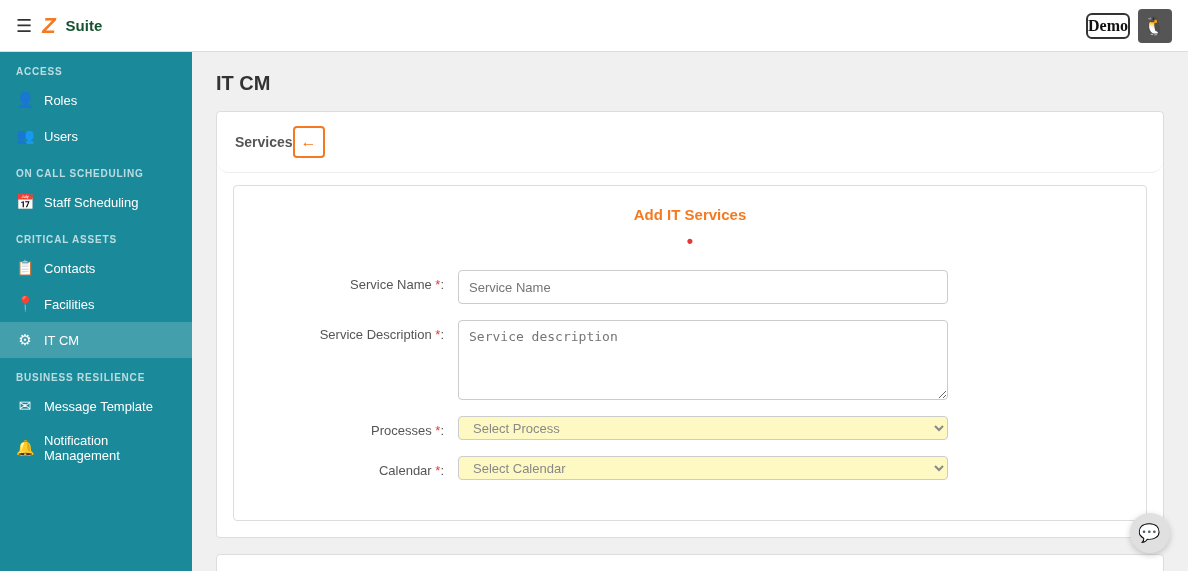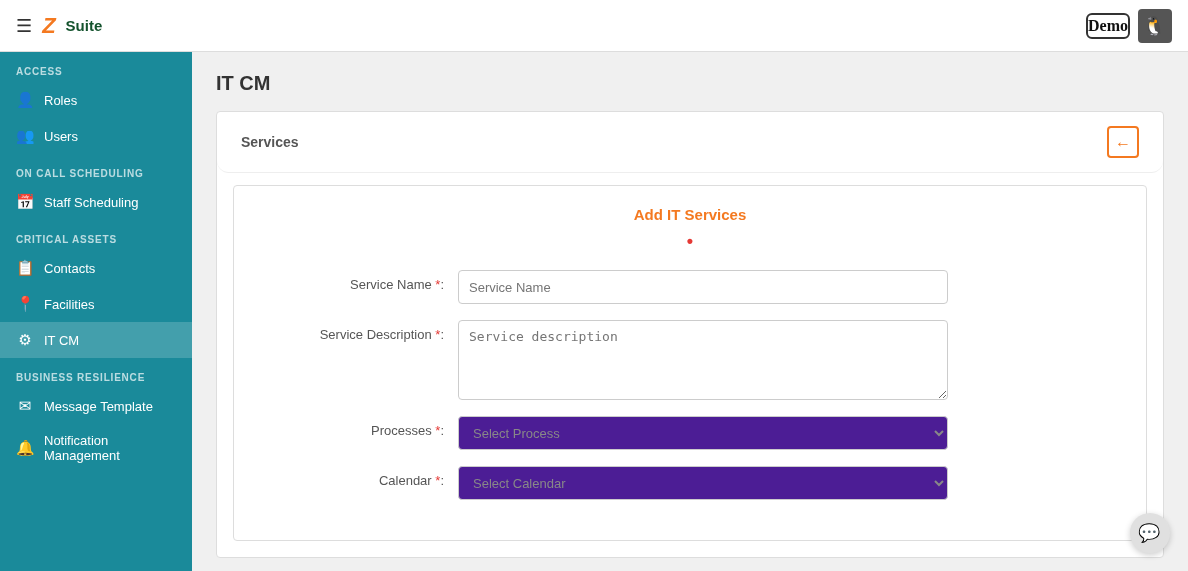--- a/index.html
+++ b/index.html
@@ -124,22 +124,21 @@
     
     .card {
       background: #fff;
       border: 1px solid #ddd;
       border-radius: 4px;
       margin-bottom: 16px;
     }
     .card-header {
       display: flex;
       align-items: center;
-      justify-content: space-between;
-      padding: 14px 24px;
+      padding: 14px 18px;
       border-bottom: 1px solid #eee;
       border-radius: 12px;
     }
     .card-header-title {
       font-size: 14px;
       font-weight: 600;
       color: #555;
     }
     .back-btn {
       width: 32px;
@@ -213,27 +212,27 @@
       border-radius: 4px;
       padding: 8px 10px;
       font-size: 13px;
       color: #888;
       resize: vertical;
       outline: none;
     }
     .form-select {
       flex: 1;
       max-width: 490px;
-      height: 34px;
+      height: 24px;
       border: 1px solid #ccc;
       border-radius: 4px;
       padding: 0 10px;
       font-size: 13px;
       color: #888;
-      background: #4c1d95;
+      background: #fef9c3;
       outline: none;
       appearance: auto;
     }
 
     
     .actions-card {
       background: #fff;
       border: 1px solid #ddd;
       border-radius: 4px;
       padding: 18px 24px;

